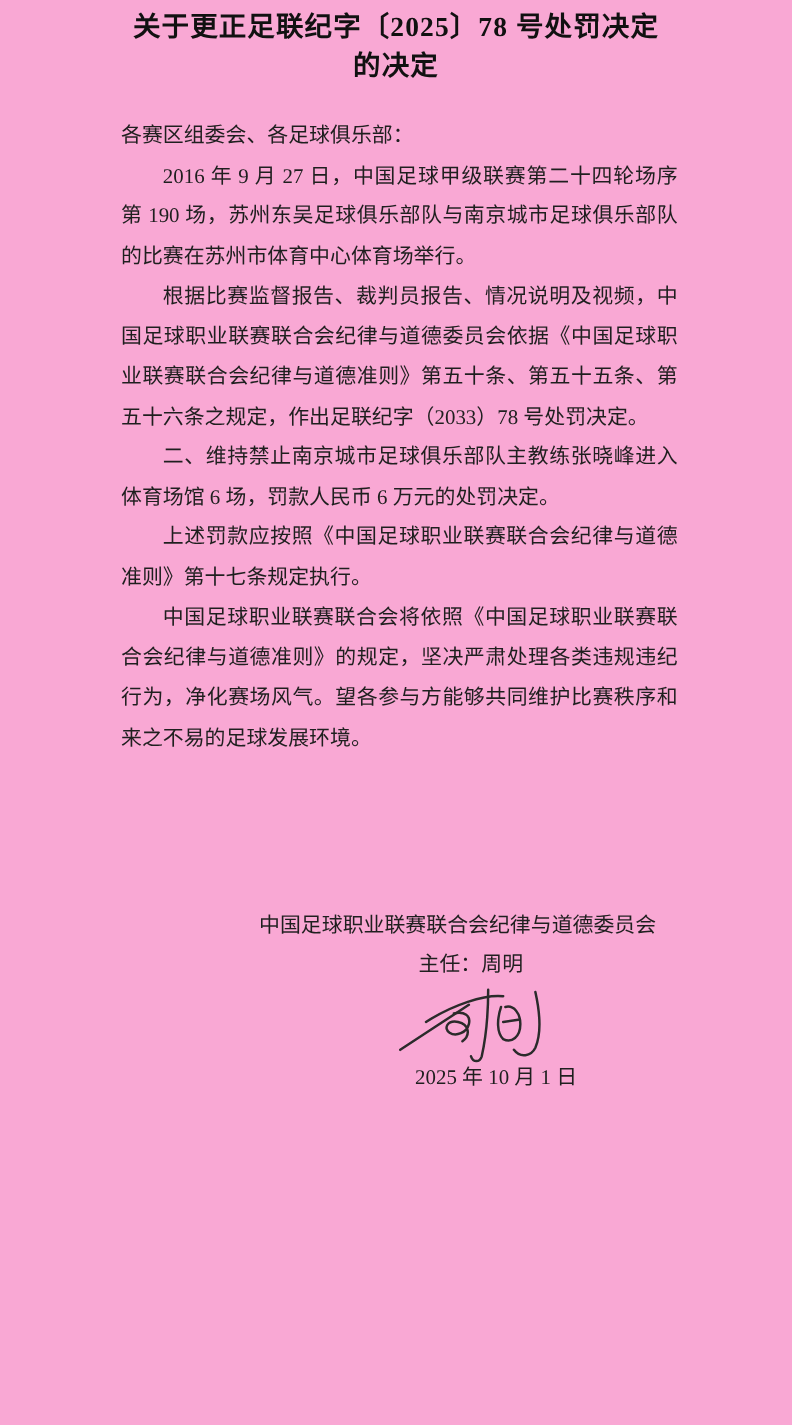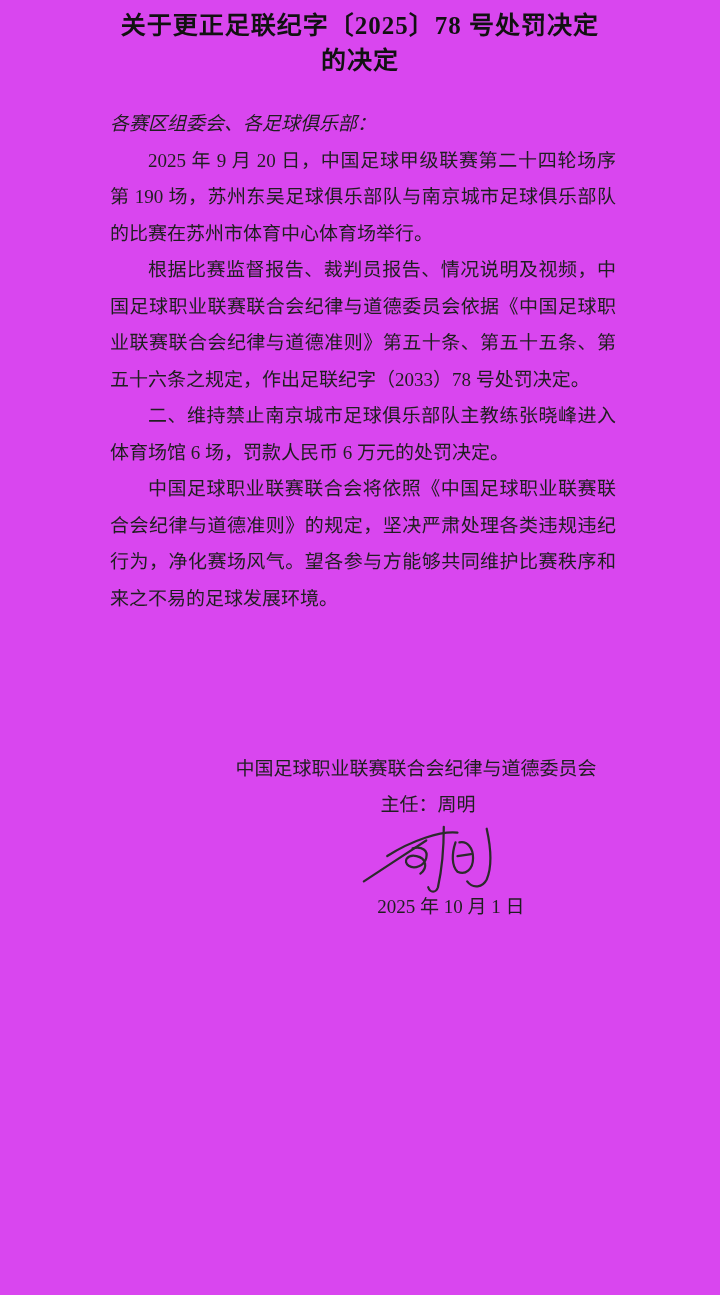--- a/index.html
+++ b/index.html
@@ -6,21 +6,21 @@
   html, body {
     margin: 0;
     padding: 0;
     background: #ffffff;
   }
   .page {
     position: relative;
     width: 720px;
     height: 1295px;
     margin: 0 auto;
-    background: #d946ef;
+    background: #f9a8d4;
     color: #1f1f1f;
     font-family: "Liberation Serif", "DejaVu Serif", serif;
     overflow: hidden;
   }
   .title-block {
     padding-top: 8px;
     text-align: center;
     font-weight: bold;
     font-size: 25px;
     line-height: 35px;
@@ -32,21 +32,20 @@
     font-size: 19px;
     line-height: 36.5px;
     text-align: justify;
   }
   .doc-body p {
     margin: 0;
     text-indent: 2em;
   }
   .doc-body p.salutation {
     text-indent: 0;
-    font-style: italic;
   }
   .doc-footer {
     margin-top: 134px;
     padding-left: 112px;
     text-align: center;
     font-size: 19px;
     line-height: 36px;
   }
   .footer-line { position: relative; }
   .footer-org    { left: 0; }
@@ -68,23 +67,24 @@
 
 <div class="page">
 
   <div class="title-block">
     <div>关于更正足联纪字〔2025〕78 号处罚决定</div>
     <div>的决定</div>
   </div>
 
   <div class="doc-body">
     <p class="salutation">各赛区组委会、各足球俱乐部：</p>
-    <p>2025 年 9 月 20 日，中国足球甲级联赛第二十四轮场序第 190 场，苏州东吴足球俱乐部队与南京城市足球俱乐部队的比赛在苏州市体育中心体育场举行。</p>
+    <p>2016 年 9 月 27 日，中国足球甲级联赛第二十四轮场序第 190 场，苏州东吴足球俱乐部队与南京城市足球俱乐部队的比赛在苏州市体育中心体育场举行。</p>
     <p>根据比赛监督报告、裁判员报告、情况说明及视频，中国足球职业联赛联合会纪律与道德委员会依据《中国足球职业联赛联合会纪律与道德准则》第五十条、第五十五条、第五十六条之规定，作出足联纪字（2033）78 号处罚决定。</p>
     <p>二、维持禁止南京城市足球俱乐部队主教练张晓峰进入体育场馆 6 场，罚款人民币 6 万元的处罚决定。</p>
+    <p>上述罚款应按照《中国足球职业联赛联合会纪律与道德准则》第十七条规定执行。</p>
     <p>中国足球职业联赛联合会将依照《中国足球职业联赛联合会纪律与道德准则》的规定，坚决严肃处理各类违规违纪行为，净化赛场风气。望各参与方能够共同维护比赛秩序和来之不易的足球发展环境。</p>
   </div>
 
   <div class="doc-footer">
     <div class="footer-line footer-org">中国足球职业联赛联合会纪律与道德委员会</div>
     <div class="footer-line footer-signer">主任：周明</div>
 
     <div class="signature-wrap">
       <svg viewBox="0 0 160 80" width="156" height="78" fill="none" stroke="#2b2b2b" stroke-width="2.3" stroke-linecap="round" stroke-linejoin="round">
         <path d="M30 38 C55 22, 85 12, 102 14"></path>

